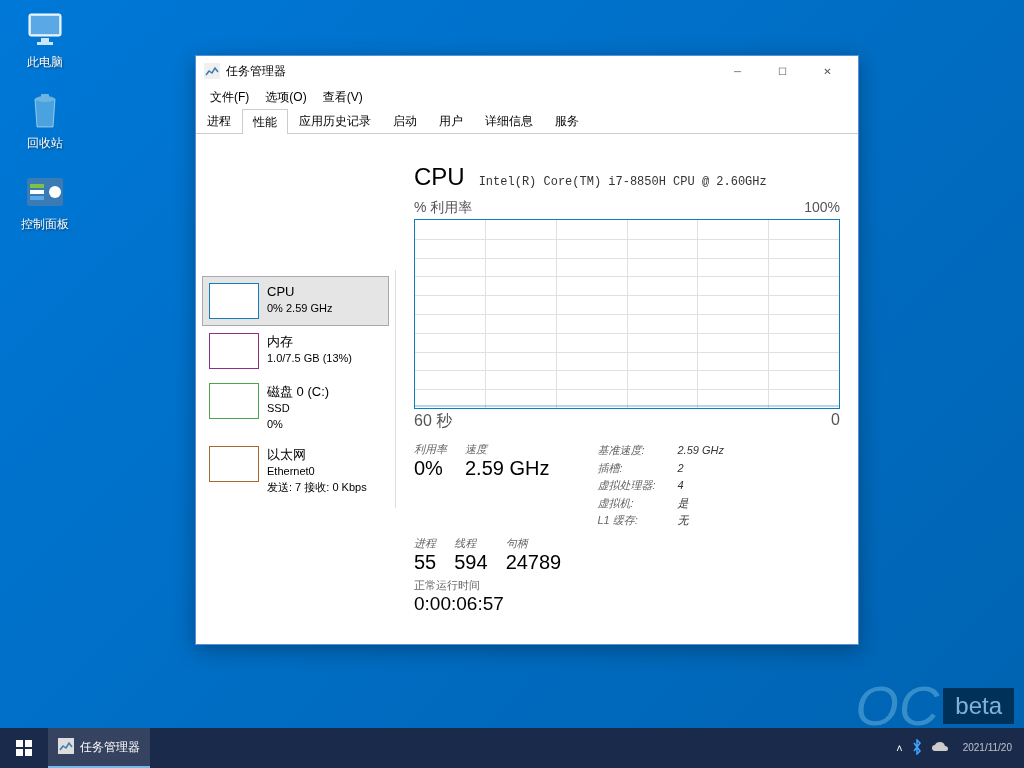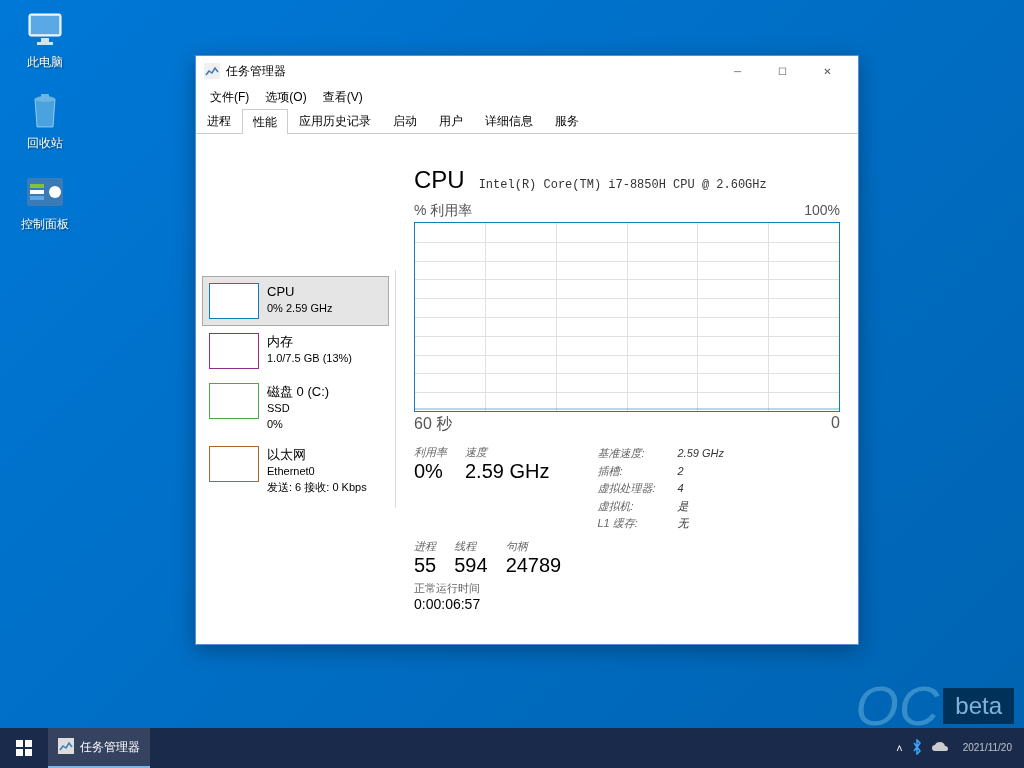--- a/index.html
+++ b/index.html
@@ -53,21 +53,21 @@
 .stats-row { display: flex; gap: 30px; margin-bottom: 6px; }
 .stat-block { margin-right: 18px; }
 .stat-label { font-size: 11px; color: #666; font-style: italic; }
 .stat-value { font-size: 20px; font-weight: 400; }
 .kv-grid { font-size: 11px; line-height: 1.6; font-style: italic; }
 .kv-row { display: flex; }
 .kv-k { width: 80px; color: #666; }
 .kv-v { color: #333; }
 
 .uptime-label { font-size: 11px; color: #666; margin-top: 4px; }
-.uptime-val { font-size: 14px; }
+.uptime-val { font-size: 19px; }
 
 .footer { height: 34px; border-top: 1px solid #ddd; display: flex; align-items: center; padding: 0 10px; gap: 18px; font-size: 12px; }
 .footer-link { display: flex; align-items: center; gap: 4px; cursor: pointer; }
 .footer-link.blue { color: #0066cc; }
 
 
 .taskbar { position: absolute; bottom: 0; left: 0; right: 0; height: 40px; background: #1a2a4a; display: flex; align-items: center; }
 .start { width: 48px; height: 40px; display: flex; align-items: center; justify-content: center; cursor: pointer; }
 .task-item { height: 40px; padding: 0 10px; display: flex; align-items: center; gap: 6px; background: rgba(255,255,255,0.12); border-bottom: 2px solid #76b9ed; color: #fff; font-size: 12px; cursor: pointer; }
 .tray { margin-left: auto; display: flex; align-items: center; gap: 8px; padding: 0 6px; color: #fff; font-size: 11px; }
@@ -173,21 +173,21 @@
           <div class="side-title">磁盘 0 (C:)</div>
           <div style="white-space:pre-line">SSD
 0%</div>
         </div>
       </div>
       <div class="side-item">
         <div class="side-thumb" style="border-color:#a66a2e"></div>
         <div class="side-info">
           <div class="side-title">以太网</div>
           <div style="white-space:pre-line">Ethernet0
-发送: 6 接收: 0 Kbps</div>
+发送: 7 接收: 0 Kbps</div>
         </div>
       </div>
     </div>
 
     <div class="main">
       <div class="main-header">
         <span class="main-title">CPU</span>
         <span class="main-sub">Intel(R) Core(TM) i7-8850H CPU @ 2.60GHz</span>
       </div>
       <div class="chart-label-row">

